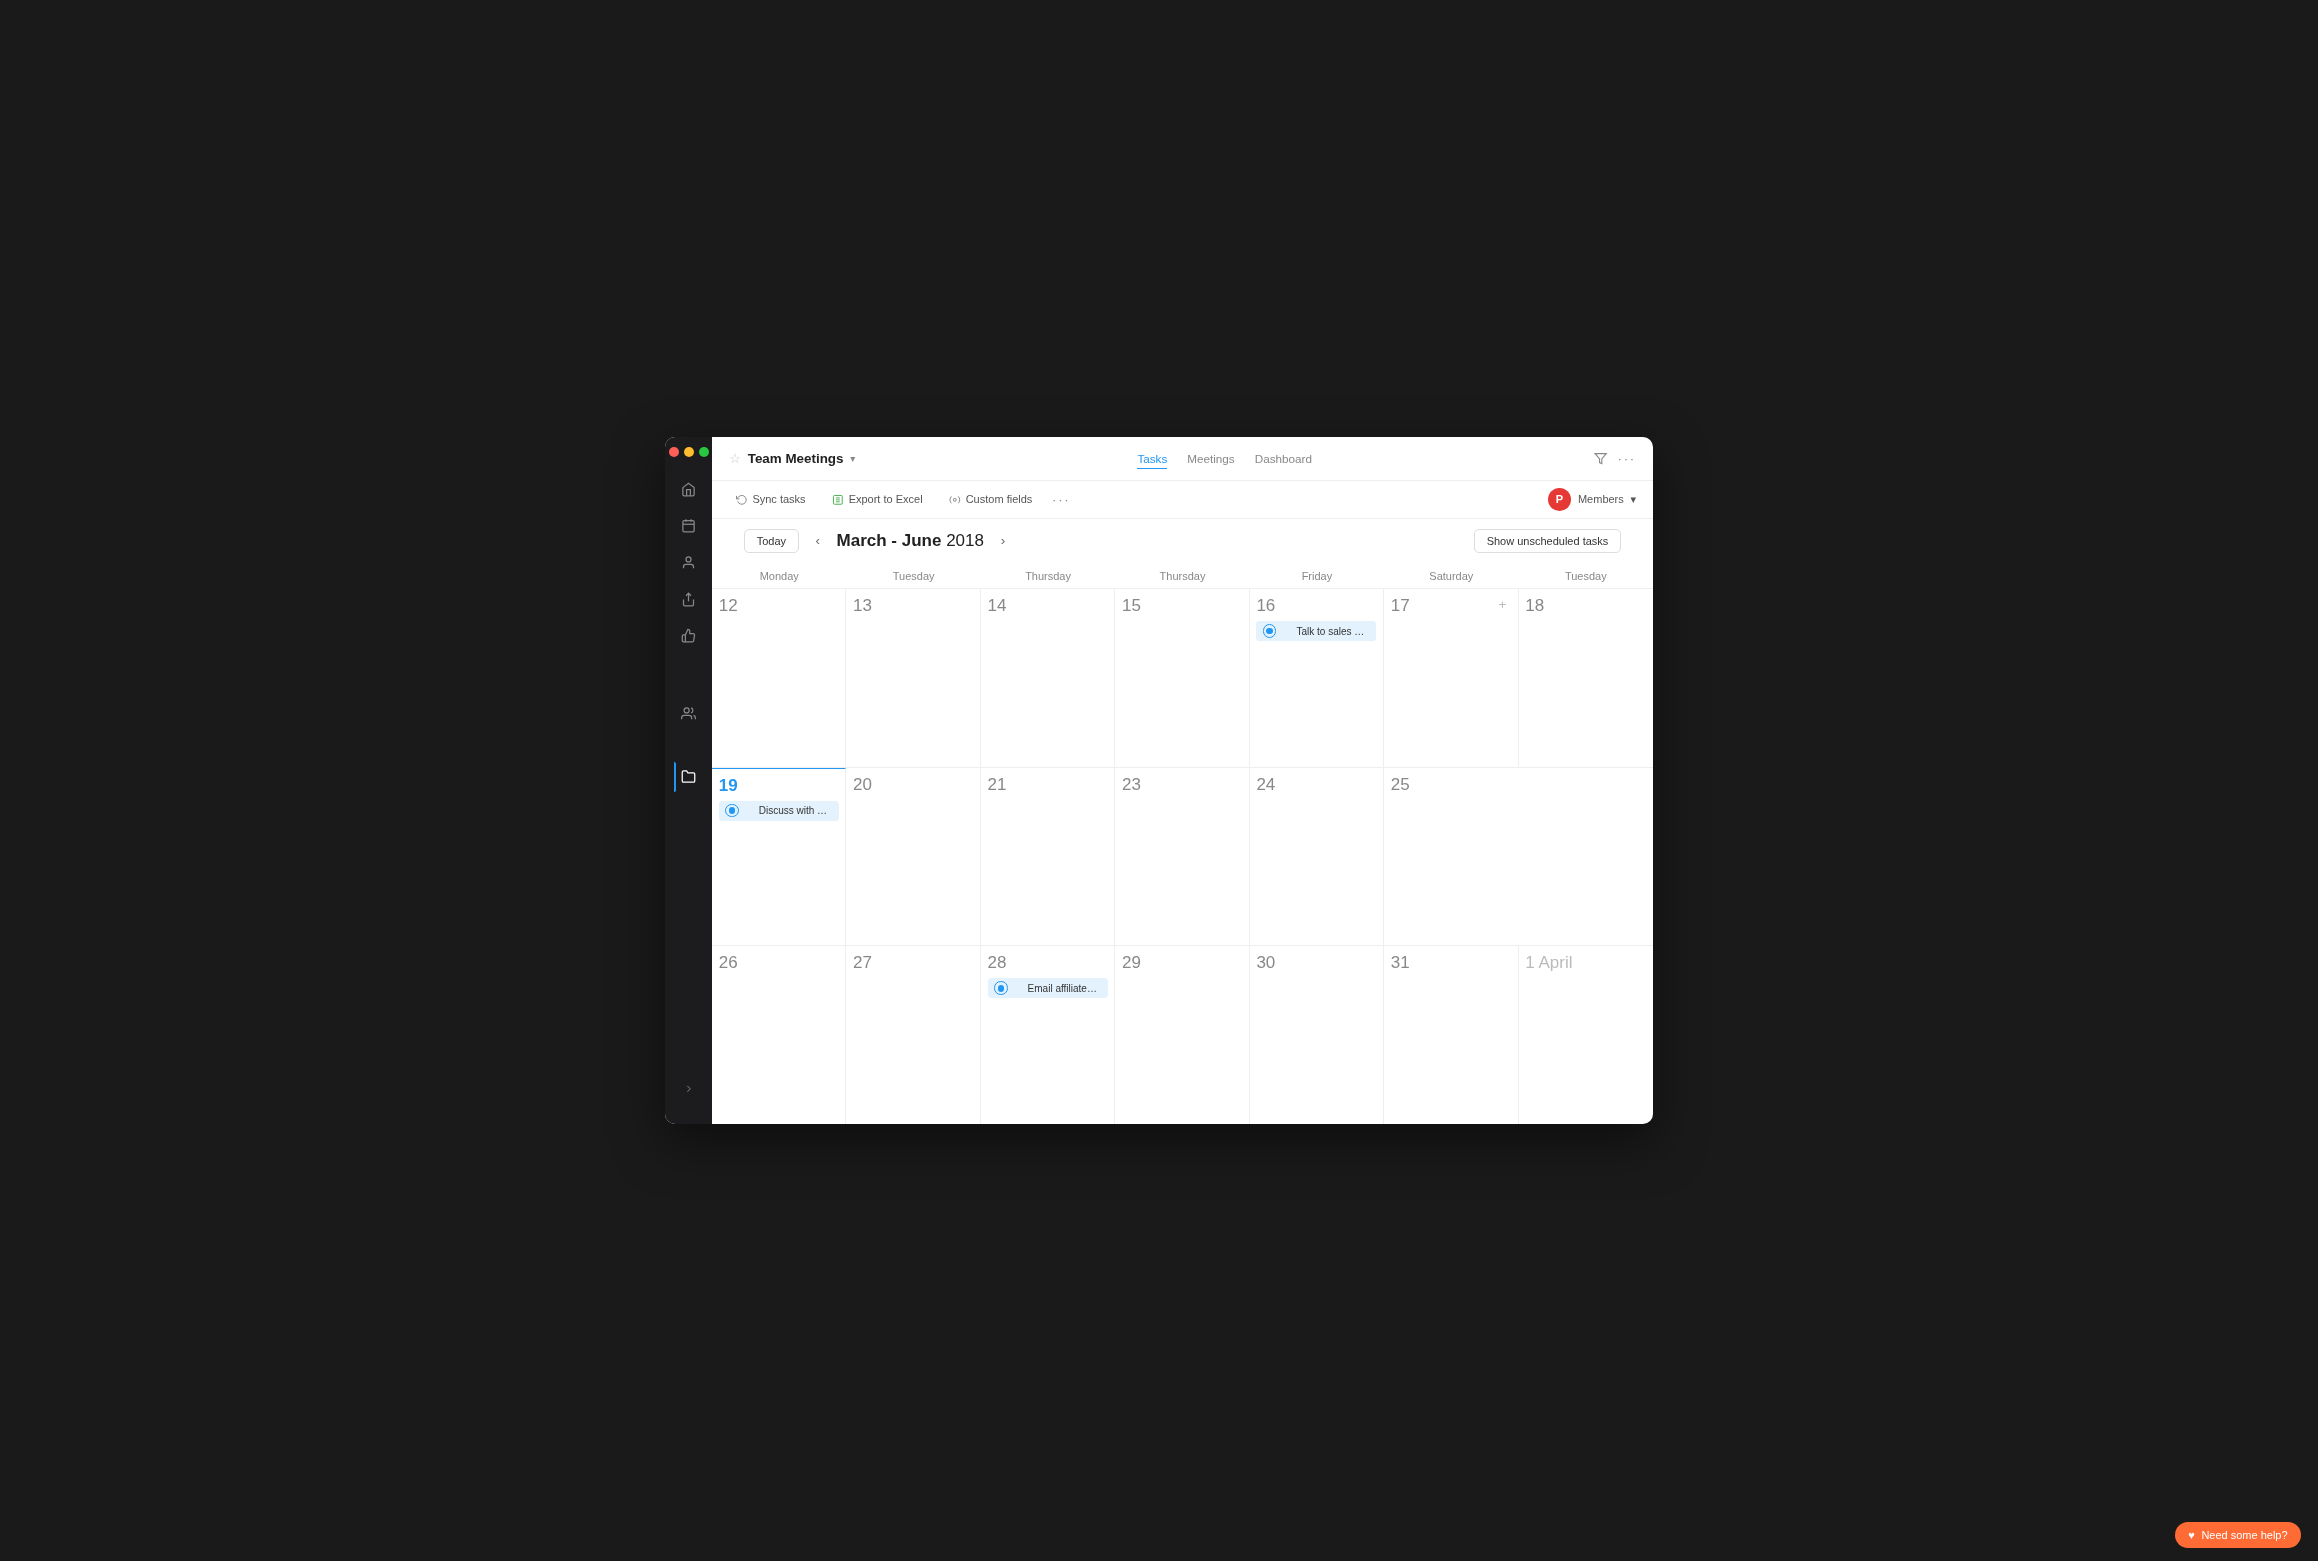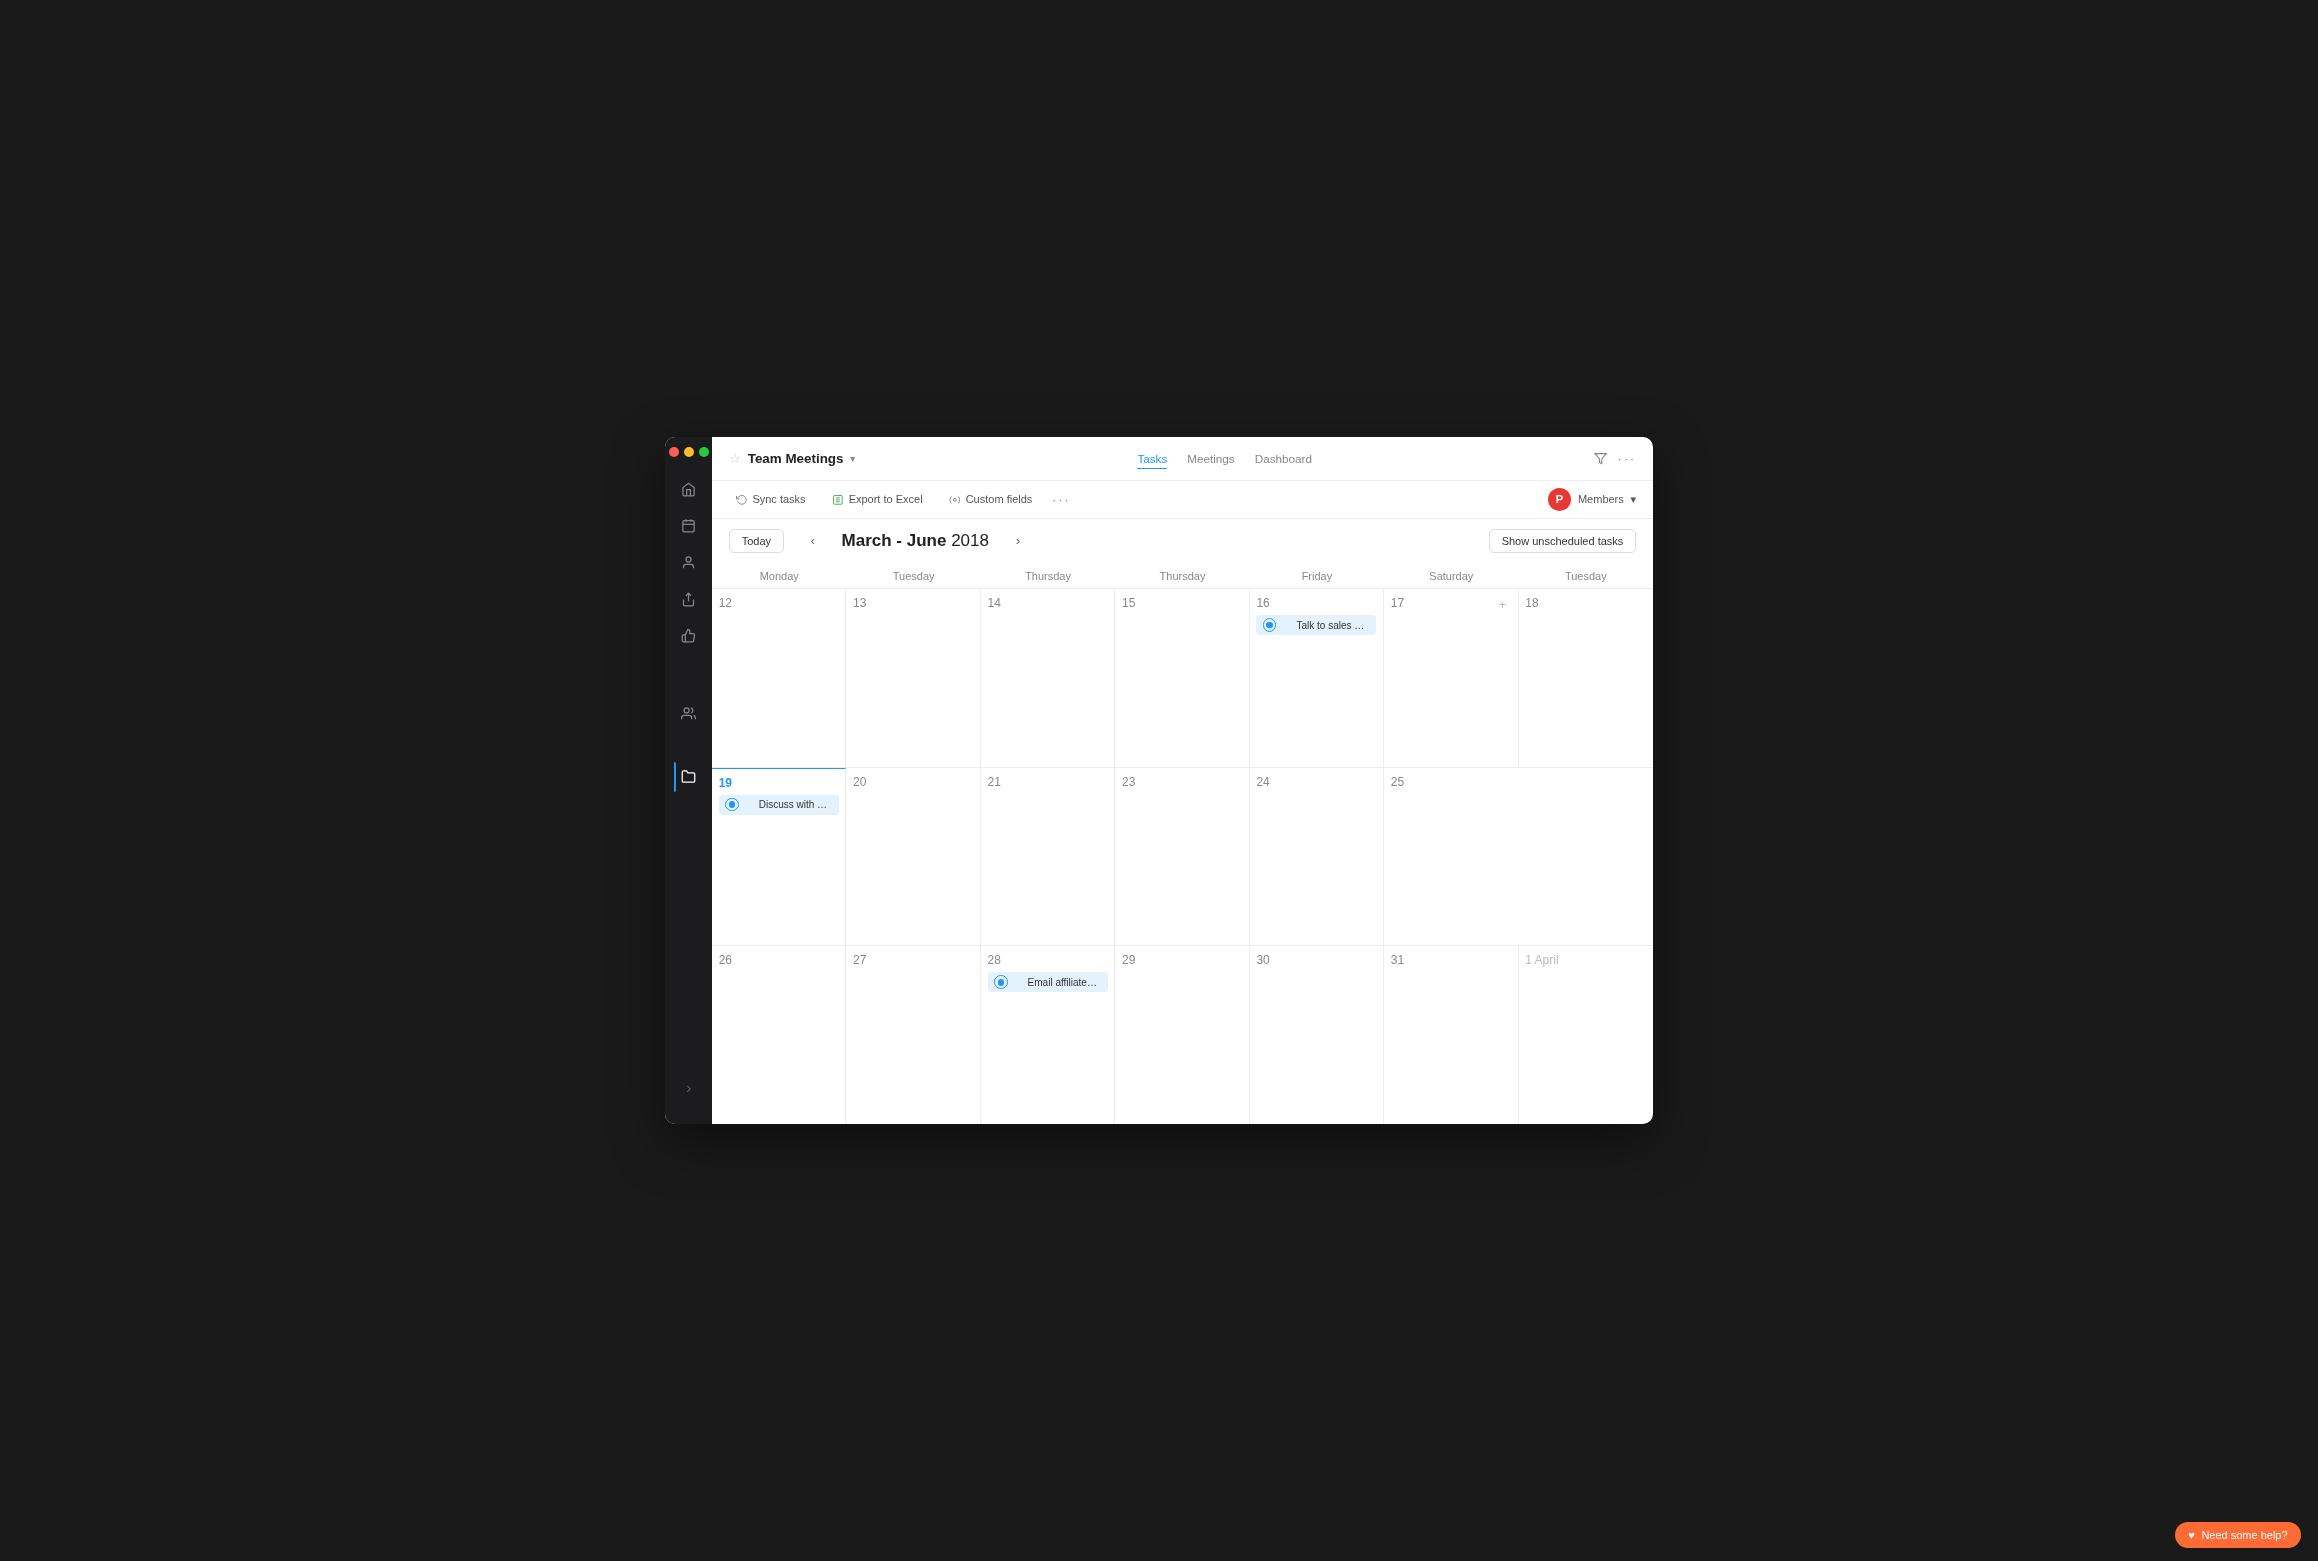--- a/index.html
+++ b/index.html
@@ -187,22 +187,22 @@
       display: flex;
       align-items: center;
       justify-content: center;
       font-size: 11px;
       font-weight: 600;
     }
     
     .cal-nav {
       display: flex;
       align-items: center;
-      padding: 10px 17px;
-      gap: 20px;
+      padding: 10px 32px;
+      gap: 10px;
     }
     .today-btn {
       border: 0.8px solid #ddd;
       background: #fff;
       border-radius: 5px;
       padding: 5px 11.7px;
       font-size: 11px;
       color: #333;
       cursor: pointer;
     }
@@ -264,21 +264,21 @@
     }
     .cal-week:last-child { border-bottom: none; }
     .cal-day {
       border-right: 0.8px solid #eee;
       padding: 6.7px;
       position: relative;
       min-height: 0;
     }
     .cal-day:last-child { border-right: none; }
     .day-number {
-      font-size: 12px;
+      font-size: 17px;
       color: #888;
       margin-bottom: 5px;
     }
     .day-number.today-number {
       color: #2196F3;
       font-weight: 600;
     }
     .day-number.other-month {
       color: #bbb;
     }

